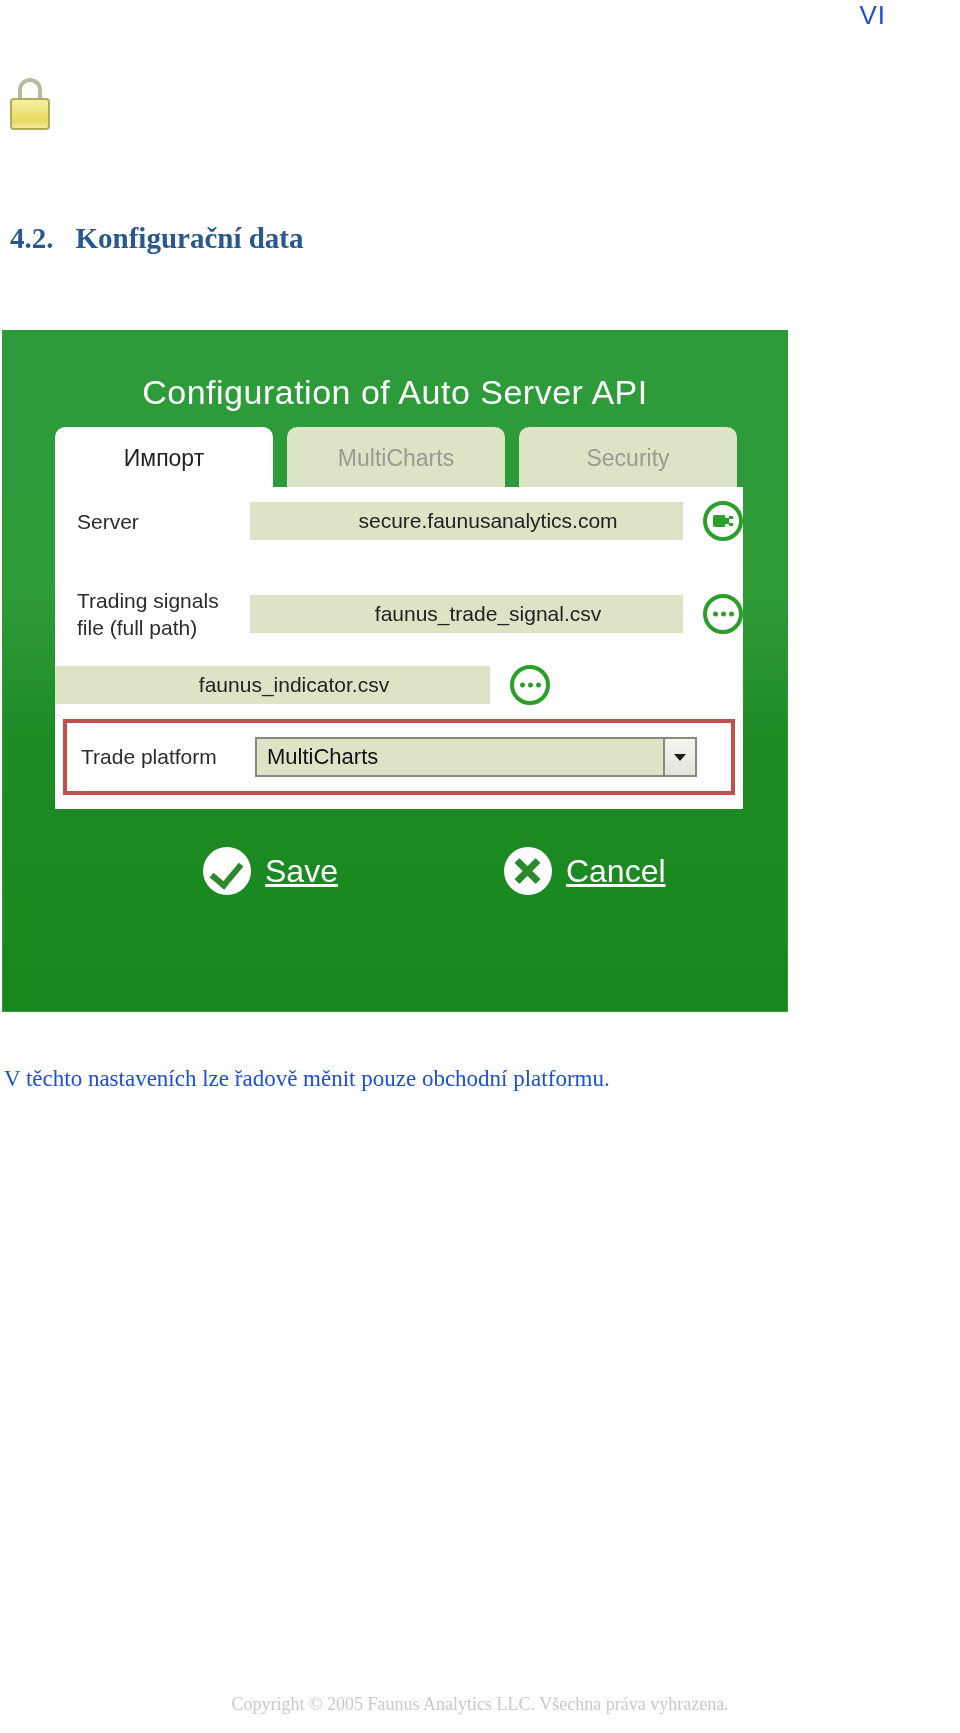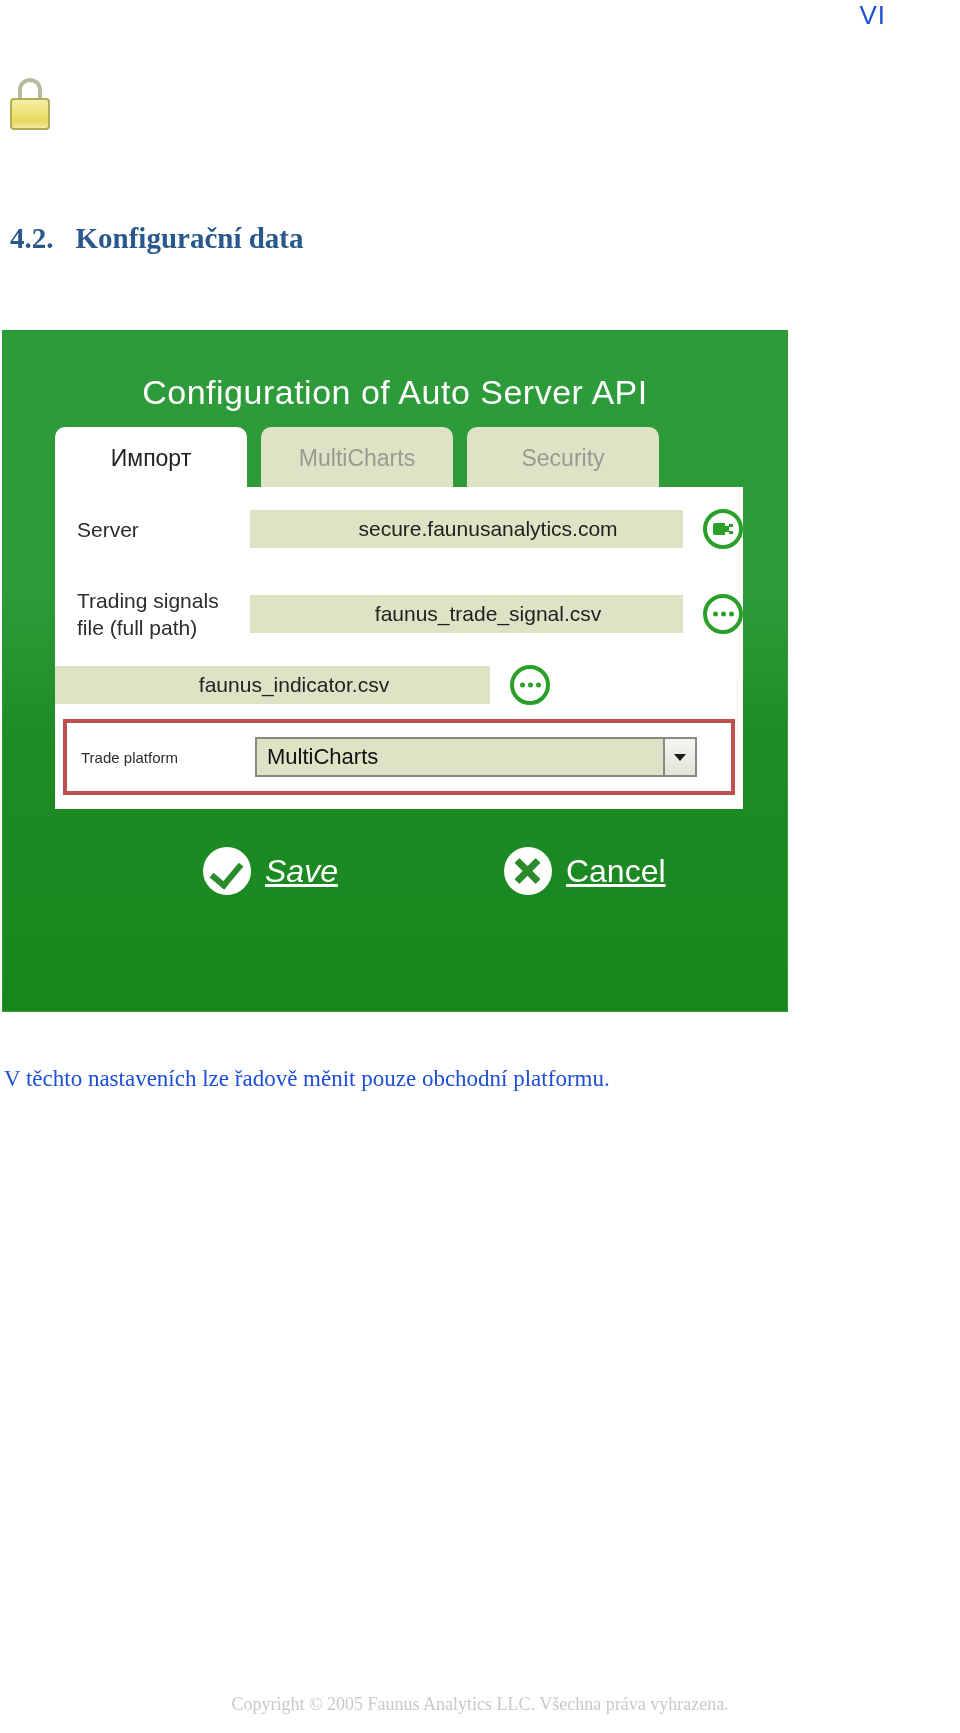--- a/index.html
+++ b/index.html
@@ -115,21 +115,21 @@
   .tabs {
     position: absolute;
     left: 52px;
     top: 96px;
     width: 688px;
     height: 62px;
     display: flex;
     gap: 14px;
   }
   .tab {
-    width: 192px;
+    width: 218px;
     height: 62px;
     border-radius: 10px 10px 0 0;
     background: #dde3c5;
     font-family: "Liberation Sans", sans-serif;
     font-size: 23px;
     color: #9a9a92;
     display: flex;
     align-items: center;
     justify-content: center;
     box-sizing: border-box;
@@ -239,21 +239,21 @@
     top: 232px;
     width: 672px;
     height: 76px;
     border: 4px solid #c0504d;
     box-sizing: border-box;
     display: flex;
     align-items: center;
   }
   .select-label {
     font-family: "Liberation Sans", sans-serif;
-    font-size: 15px;
+    font-size: 21px;
     color: #2c2c2c;
     width: 188px;
     padding-left: 14px;
     box-sizing: border-box;
   }
   .select-ctl {
     width: 440px;
     height: 40px;
     background: #dde3c5;
     border: 2px solid #8a8a7c;
@@ -296,21 +296,21 @@
     width: 688px;
     height: 80px;
     display: flex;
     align-items: center;
   }
   .action-btn {
     display: flex;
     align-items: center;
     gap: 14px;
   }
-  .action-btn.save { margin-left: 148px; font-style: italic; }
+  .action-btn.save { margin-left: 148px; }
   .action-btn.cancel { margin-left: 166px; }
   .action-icon {
     width: 48px;
     height: 48px;
     border-radius: 50%;
     background: #ffffff;
     position: relative;
   }
   .tick {
     position: absolute;
@@ -387,21 +387,21 @@
     <div class="tab">
       <span>MultiCharts</span>
     </div>
     <div class="tab">
       <span>Security</span>
     </div>
   </div>
 
   <div class="panel">
 
-    <div class="form-row" style="top:22px;">
+    <div class="form-row" style="top:14px;">
       <div class="row-label">Server</div>
       <div class="row-field">secure.faunusanalytics.com</div>
       <div class="row-action">
         <div class="circ-btn">
           <span class="plug">
             <i class="pbody"></i>
               <i class="pnose"></i>
               <i class="ppin1"></i>
               <i class="ppin2"></i>
           </span>

